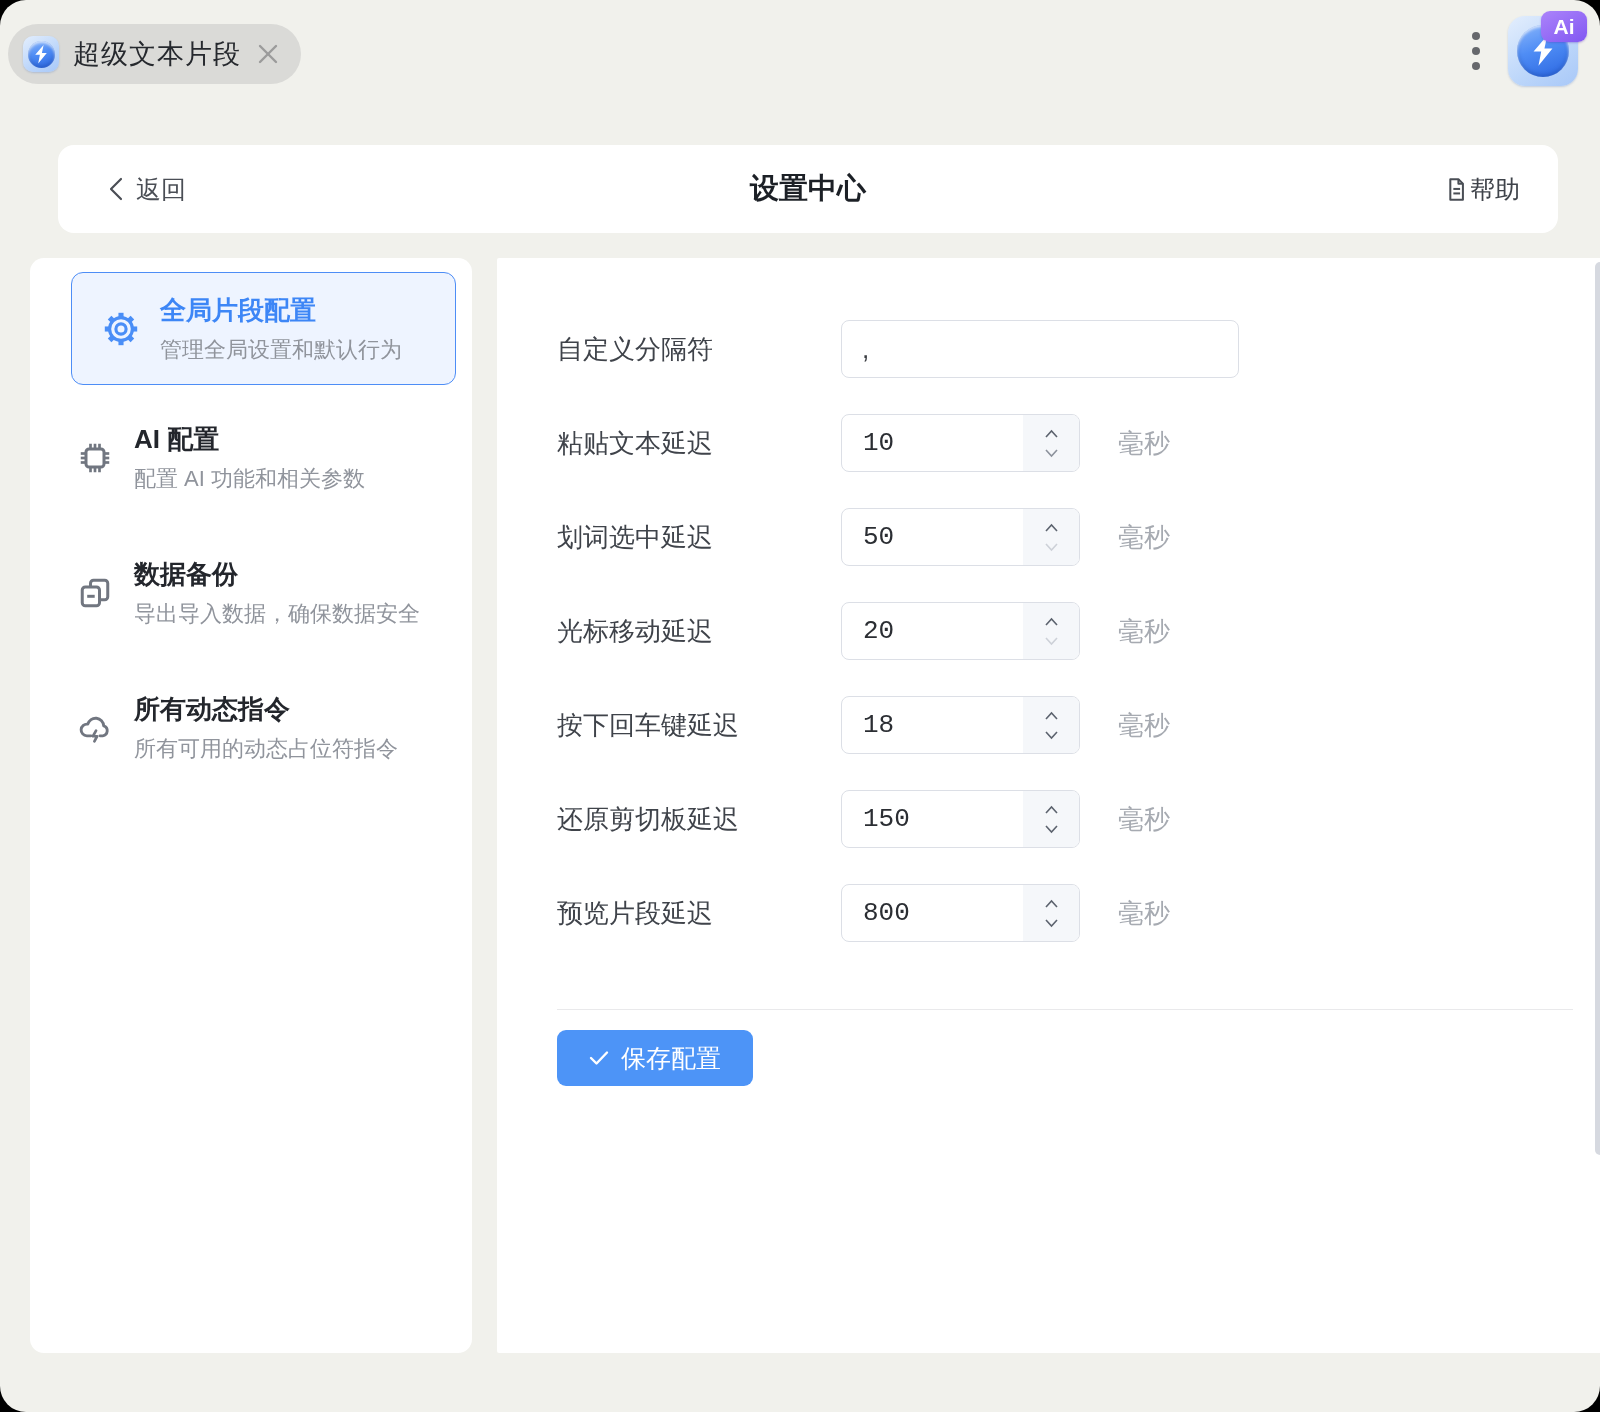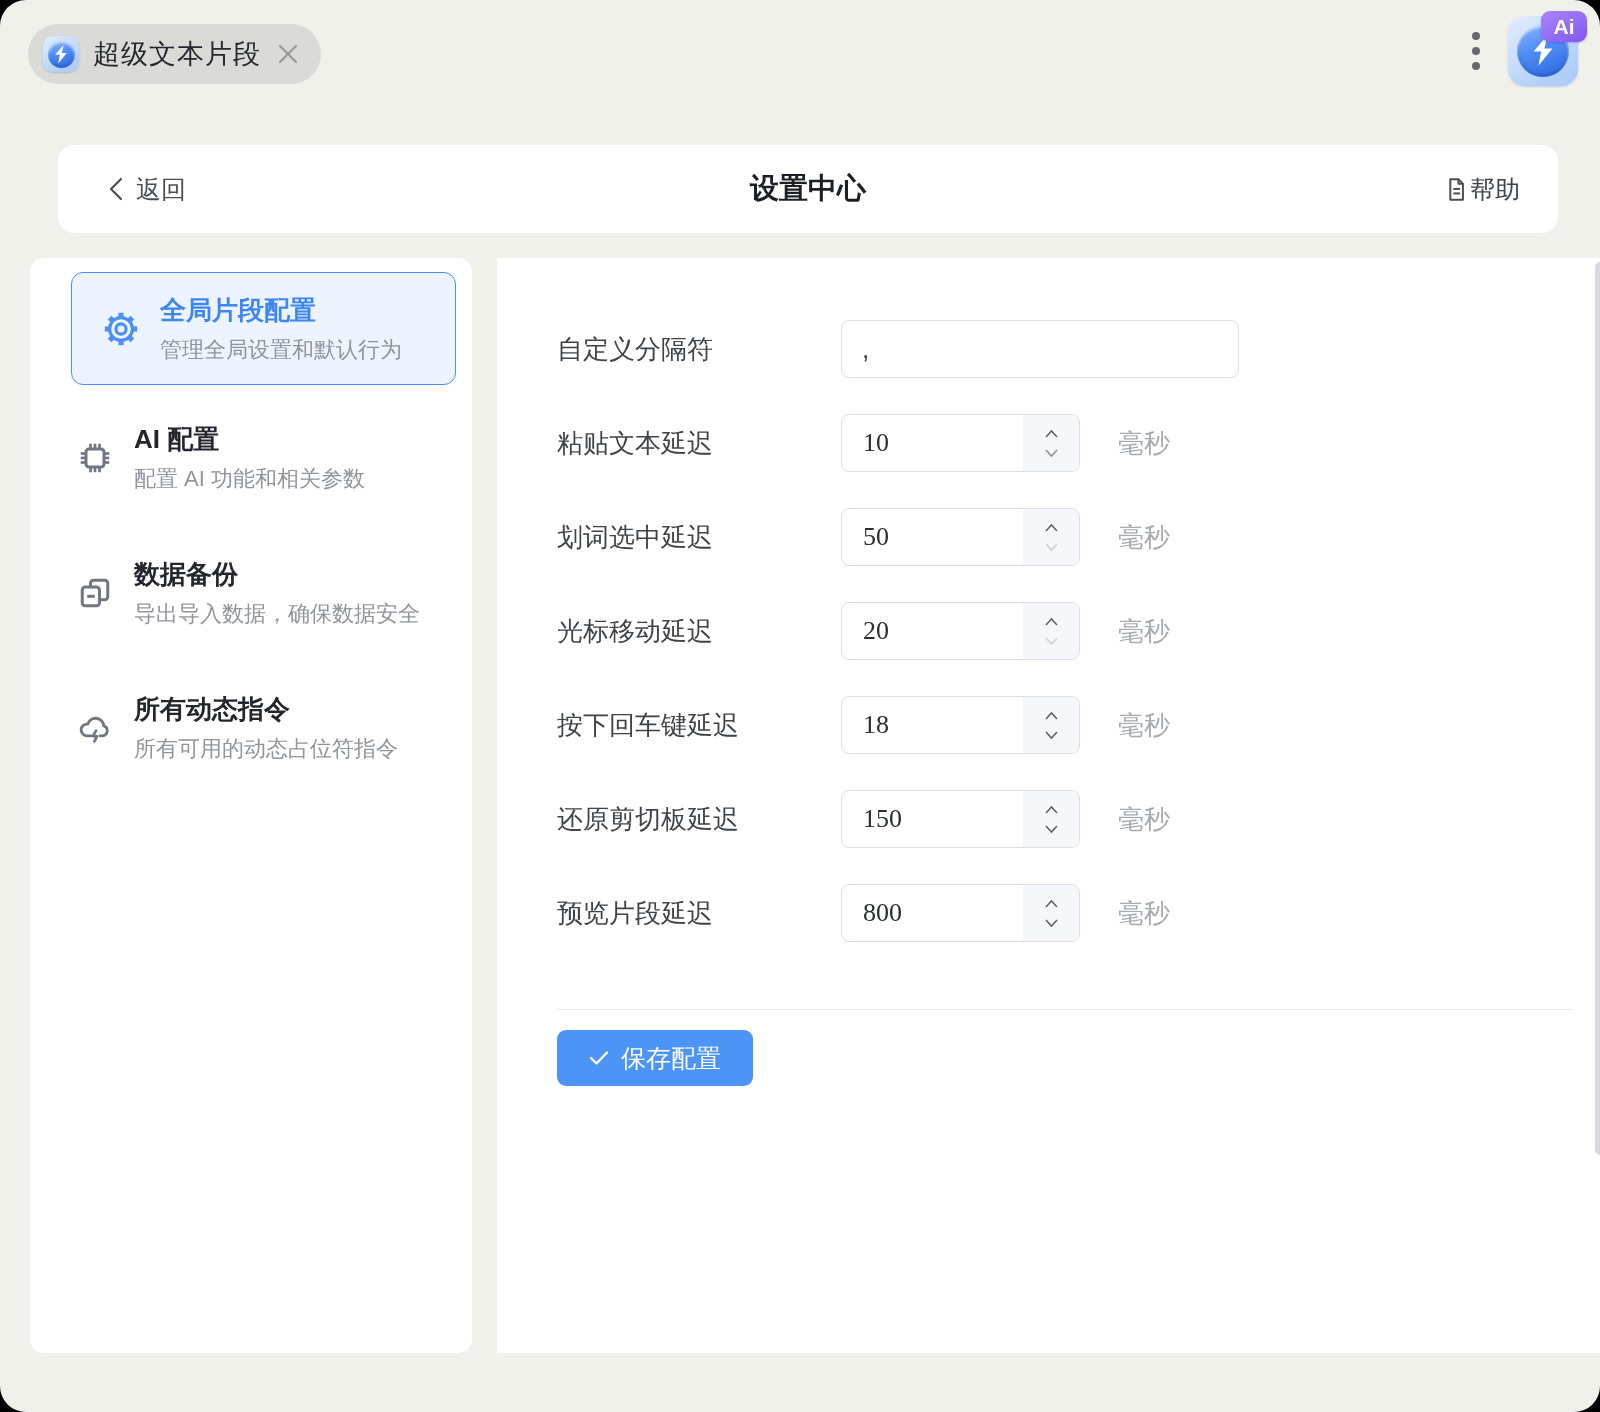--- a/index.html
+++ b/index.html
@@ -5,21 +5,21 @@
   * { margin:0; padding:0; box-sizing:border-box; }
   html,body { background:#000; }
   body { font-family:"Liberation Sans","DejaVu Sans",sans-serif; }
   .screen {
     position:relative; width:1600px; height:1412px;
     background:#f1f1ec; border-radius:26px; overflow:hidden;
   }
 
   
   .tab-pill {
-    position:absolute; left:28px; top:24px; height:60px;
+    position:absolute; left:8px; top:24px; height:60px;
     background:#dadad7; border-radius:30px;
     display:flex; align-items:center; padding:0 20px 0 15px; gap:14px;
   }
   .tab-pill .tab-label { font-size:27px; color:#26292e; letter-spacing:1px; }
   .close-x { width:26px; height:26px; }
   .topbar-right {
     position:absolute; right:22px; top:16px;
     display:flex; align-items:center; gap:22px;
   }
   .kebab { display:flex; flex-direction:column; gap:7px; padding:6px; }
@@ -88,21 +88,21 @@
   .form-label { width:284px; font-size:26px; color:#3f434a; }
   .text-input {
     width:398px; height:58px; border:1px solid #dcdfe6; border-radius:8px;
     background:#fff; font-size:26px; color:#3a3d42; padding:0 20px;
     font-family:"Liberation Sans","DejaVu Sans",sans-serif; outline:none;
   }
   .num-wrap { position:relative; width:239px; height:58px; }
   .num-input {
     width:239px; height:58px; border:1px solid #dcdfe6; border-radius:8px;
     background:#fff; font-size:26px; color:#2b2e33; padding:0 66px 0 21px;
-    font-family:Liberation Serif, serif; outline:none;
+    font-family:Liberation Mono, monospace; outline:none;
   }
   .stepper {
     position:absolute; top:1px; right:1px; width:56px; height:56px;
     background:#f5f7fa; border-radius:0 7px 7px 0;
     display:flex; flex-direction:column; align-items:center; justify-content:center; gap:9px;
   }
   .stepper svg { display:block; cursor:pointer; }
   .unit { font-size:26px; color:#a6aab1; margin-left:38px; }
   .divider { height:1px; background:#e9e9eb; margin:67px 38px 0 0; }
   .save-btn {

